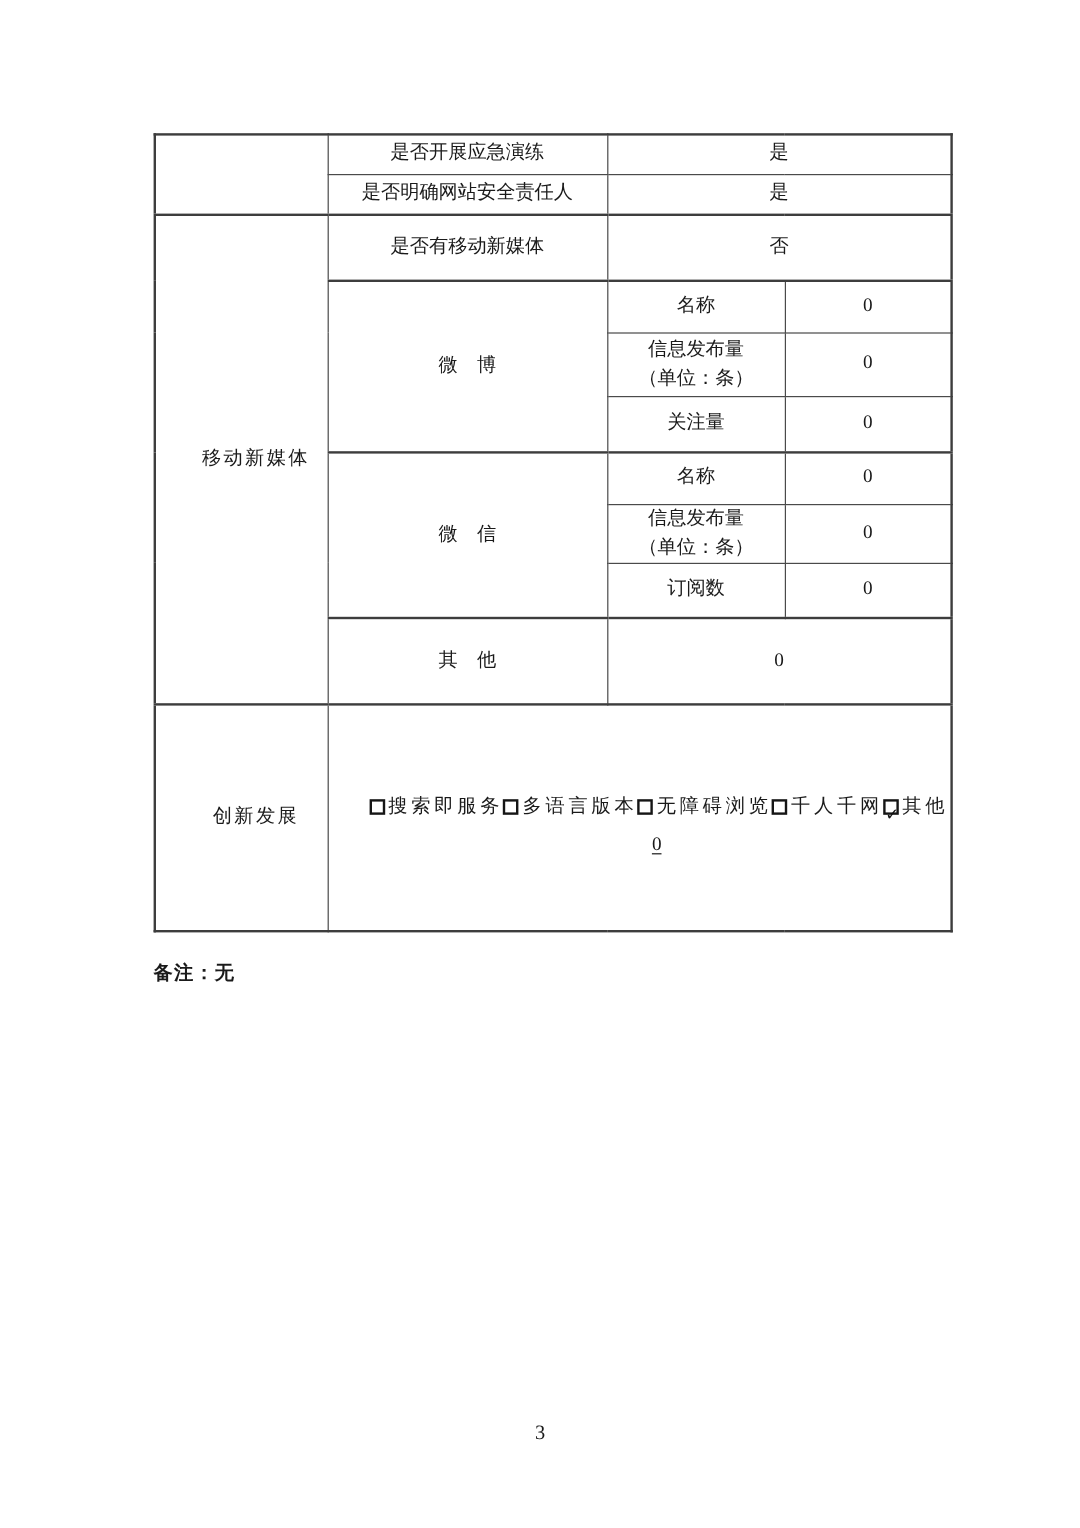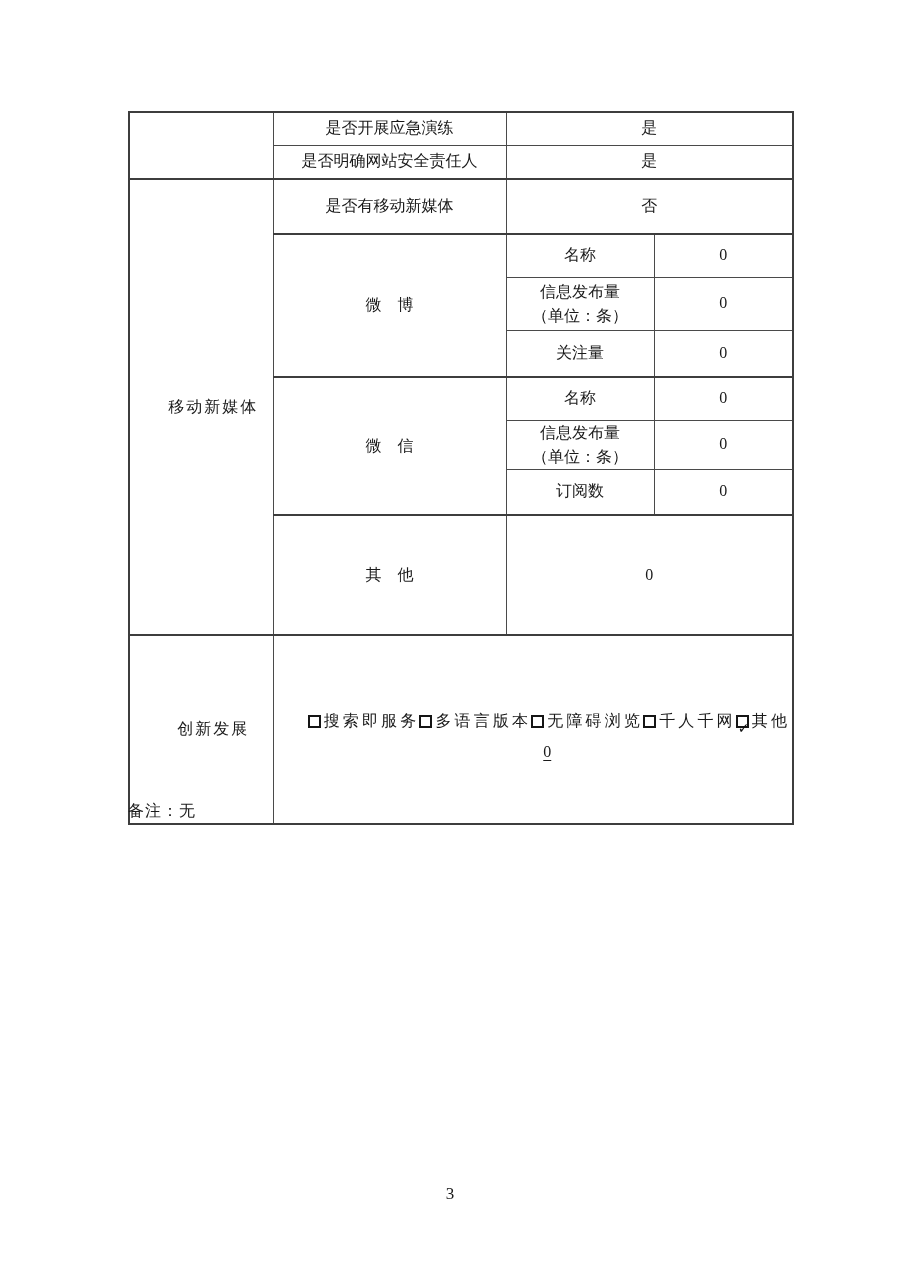--- a/index.html
+++ b/index.html
@@ -64,21 +64,21 @@
     font-weight: bold;
     color: #111;
     font-family: "DejaVu Sans", sans-serif;
   }
   .underlined-value { text-decoration: underline; text-underline-offset: 3px; }
   .remark {
     position: absolute;
     left: 128px;
     top: 801px;
     font-size: 16px;
-    font-weight: normal;
+    font-weight: bold;
     letter-spacing: 1px;
   }
   .page-number {
     position: absolute;
     left: 0;
     top: 1184px;
     width: 900px;
     text-align: center;
     font-size: 17px;
   }
@@ -140,21 +140,21 @@
         <span>信息发布量</span>
         <span>（单位：条）</span>
       </td>
       <td>0</td>
     </tr>
     <tr style="height:46px">
       <td>订阅数</td>
       <td>0</td>
     </tr>
 
-    <tr style="height:120px" class="thick-top">
+    <tr style="height:72px" class="thick-top">
       <td>其　他</td>
       <td colspan="2">0</td>
     </tr>
 
     <tr style="height:189px" class="thick-top">
       <td class="group-header">创新发展</td>
       <td colspan="3" class="innovation-cell">
         <div class="cb-line"><span class="cb-box"></span><span>搜索即服务</span><span class="cb-box"></span><span>多语言版本</span><span class="cb-box"></span><span>无障碍浏览</span><span class="cb-box"></span><span>千人千网</span><span class="cb-box checked"></span><span>其他</span></div>
         <div class="cb-value-line">
           <span class="underlined-value">0</span>

